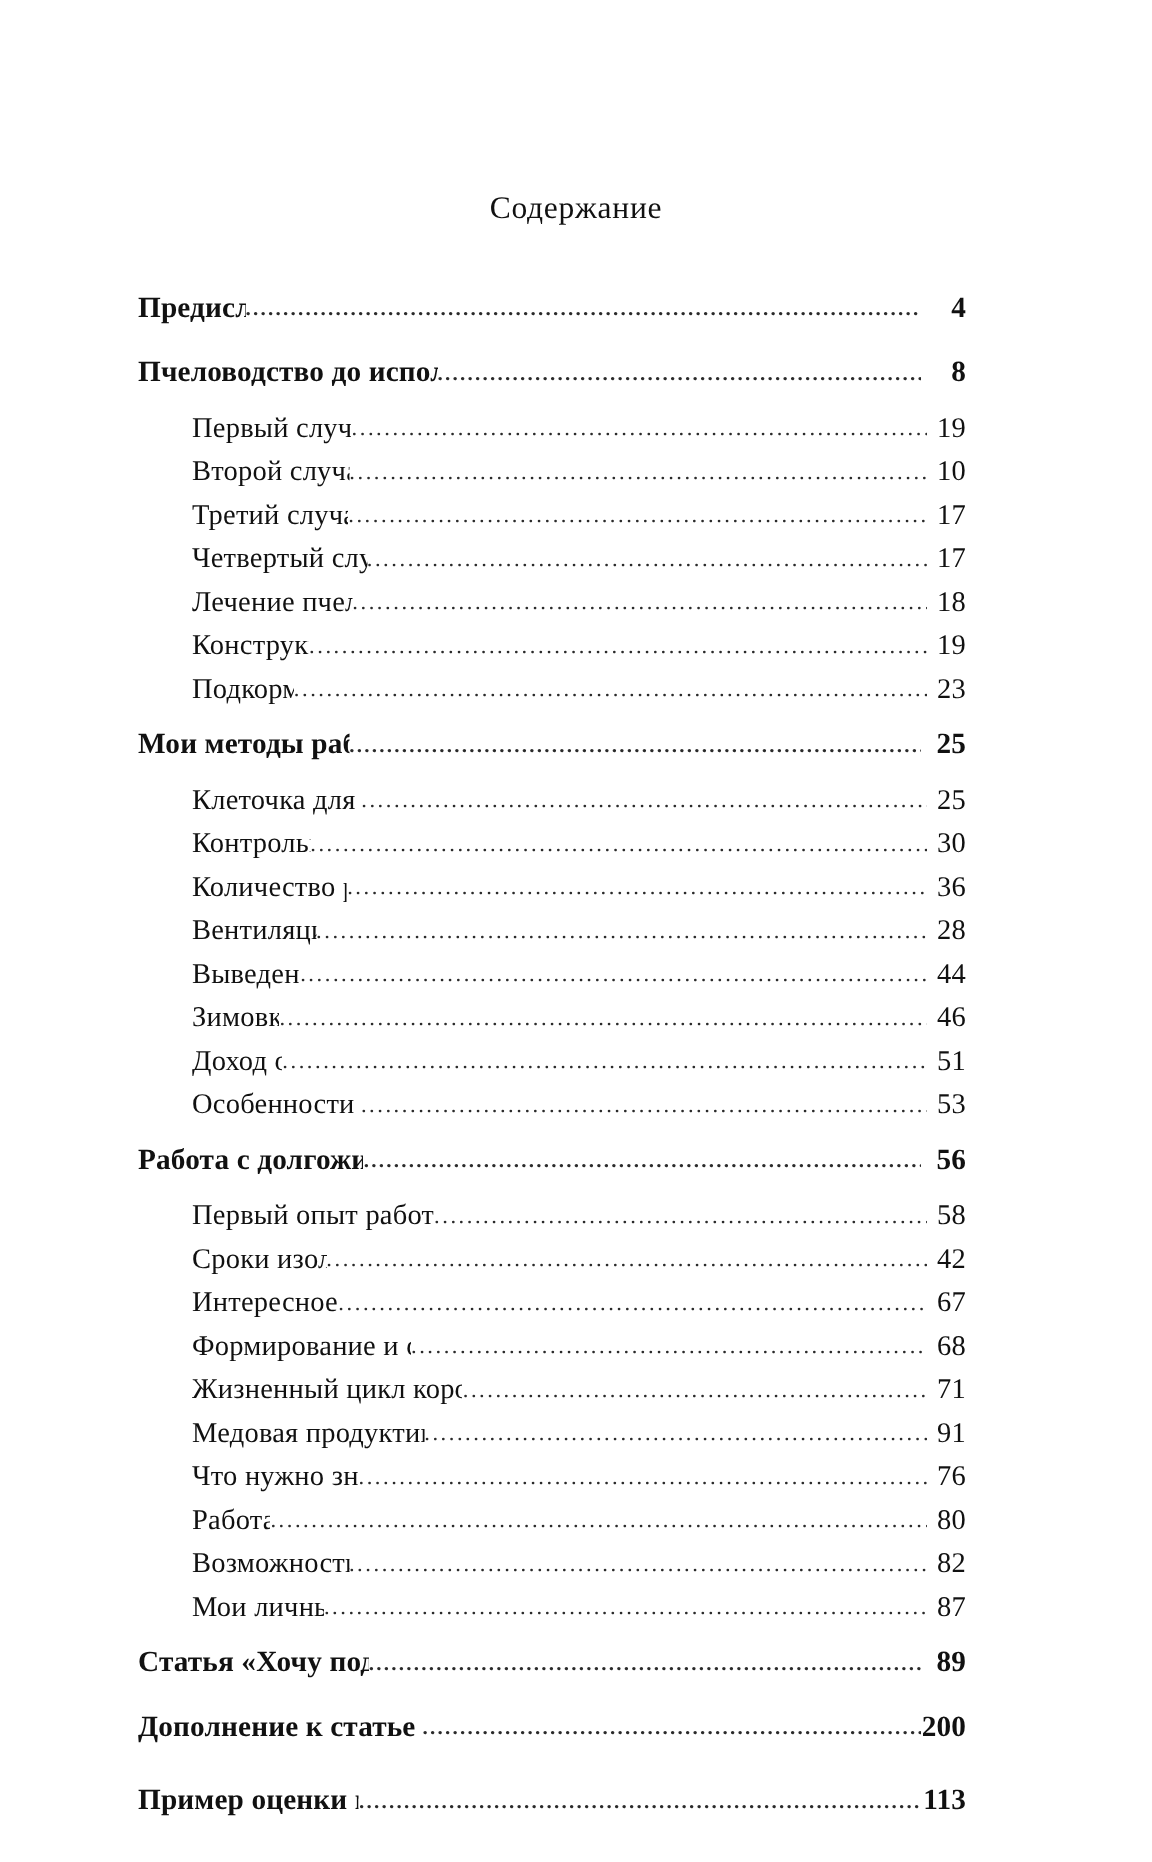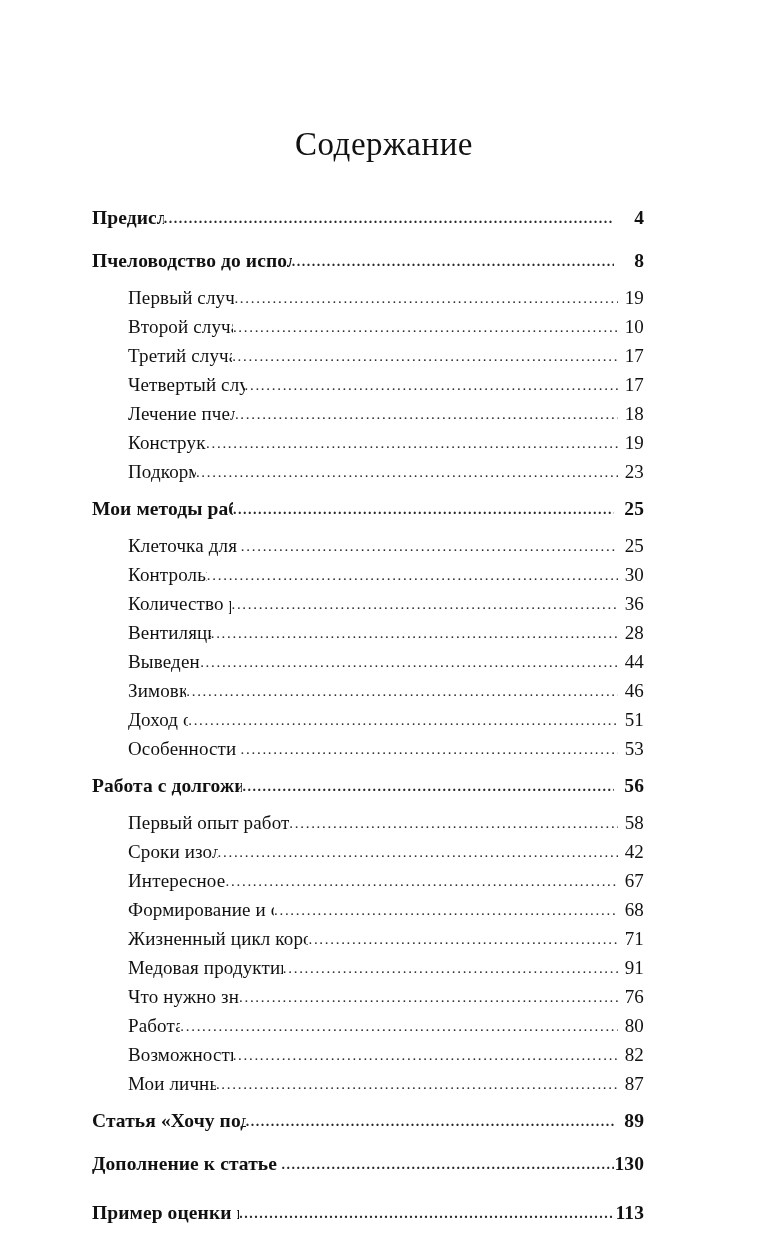--- a/index.html
+++ b/index.html
@@ -22,21 +22,21 @@
     width: 768px;
     height: 1241px;
     box-sizing: border-box;
     padding: 0 92px 0 92px;
   }
 
   .toc-title {
     text-align: center;
     font-family: "Liberation Serif", "DejaVu Serif", serif;
     font-weight: 400;
-    font-size: 33px;
+    font-size: 21px;
     line-height: 1;
     letter-spacing: 0.5px;
     color: #111111;
     padding-top: 128px;
     margin: 0 0 12px 0;
   }
 
   .toc-list {
     margin: 0;
     padding: 0;
@@ -281,21 +281,21 @@
         <span class="toc-page">87</span>
       </li>
       <li class="toc-row level-1 gap-small pad-before-dots space-page">
         <span class="toc-label">Статья «Хочу поделиться опытом»</span>
         <span class="toc-leader"></span>
         <span class="toc-page">89</span>
       </li>
       <li class="toc-row level-1 gap-med">
         <span class="toc-label">Дополнение к статье «Хочу поделиться опытом»</span>
         <span class="toc-leader"></span>
-        <span class="toc-page">130</span>
+        <span class="toc-page">200</span>
       </li>
       <li class="toc-row level-1 gap-large pad-before-dots">
         <span class="toc-label">Пример оценки метода Ковалева</span>
         <span class="toc-leader"></span>
         <span class="toc-page">113</span>
       </li>
     </ul>
 
 </div>
 

